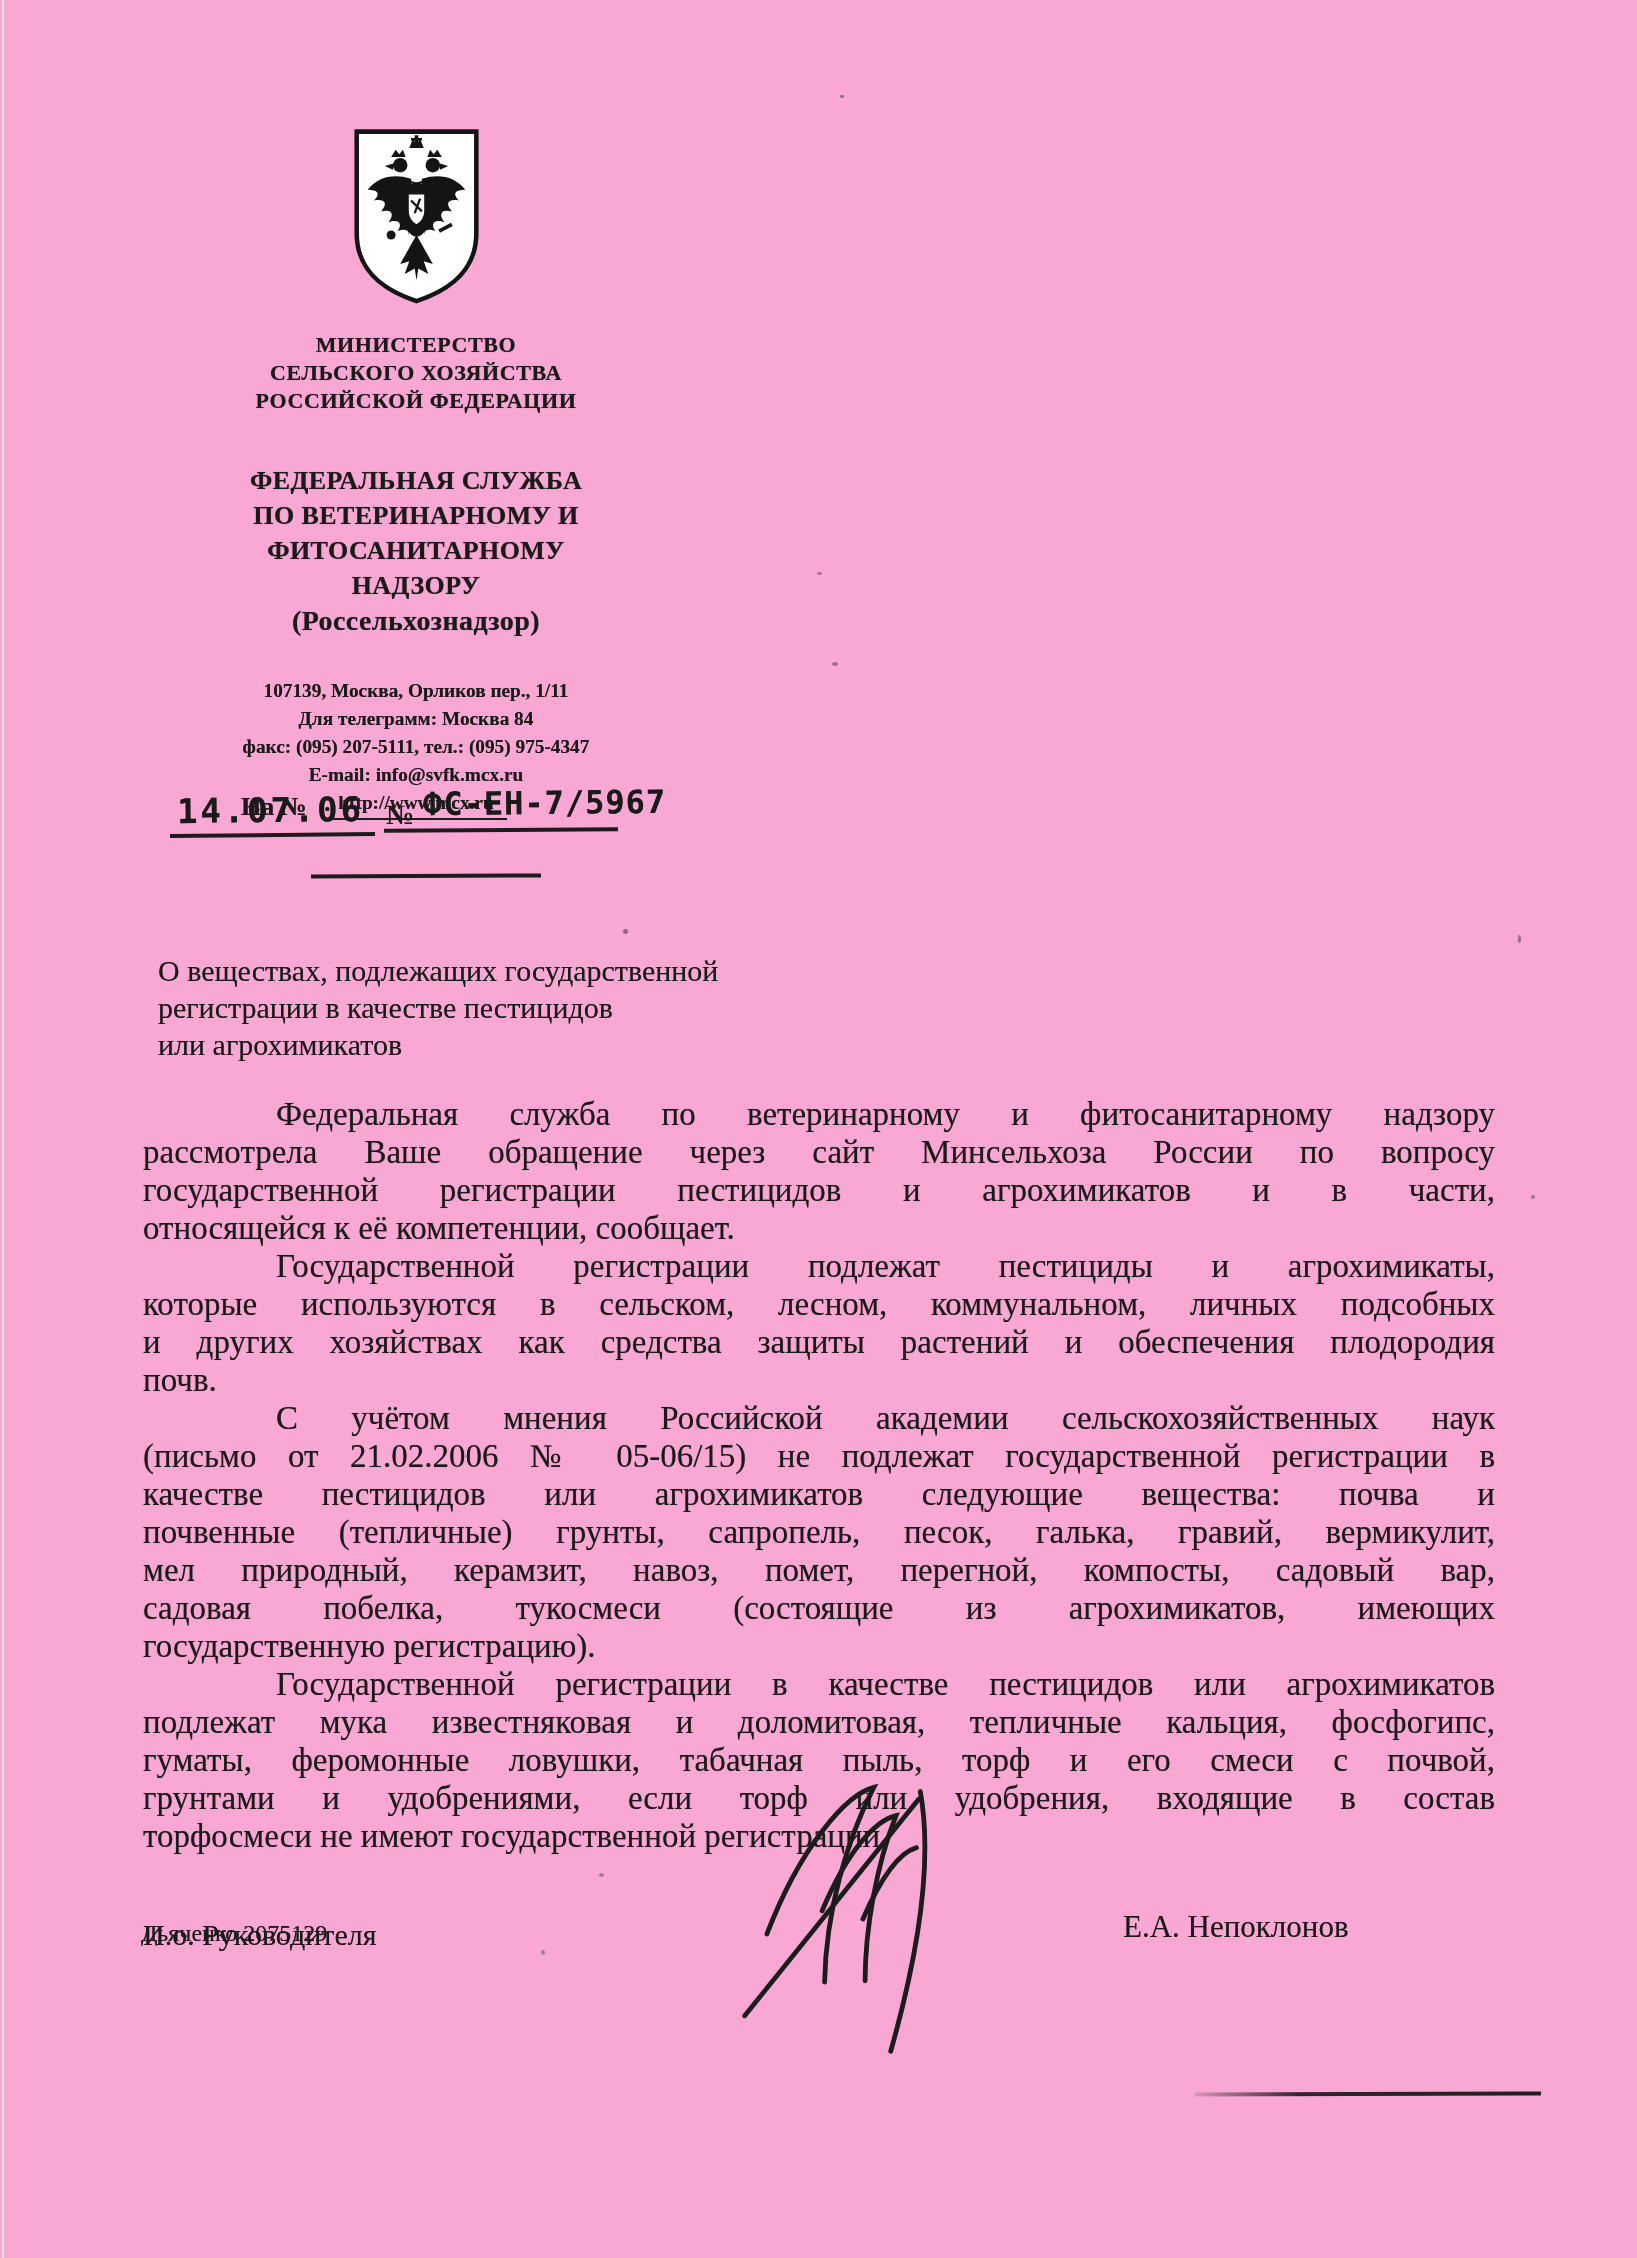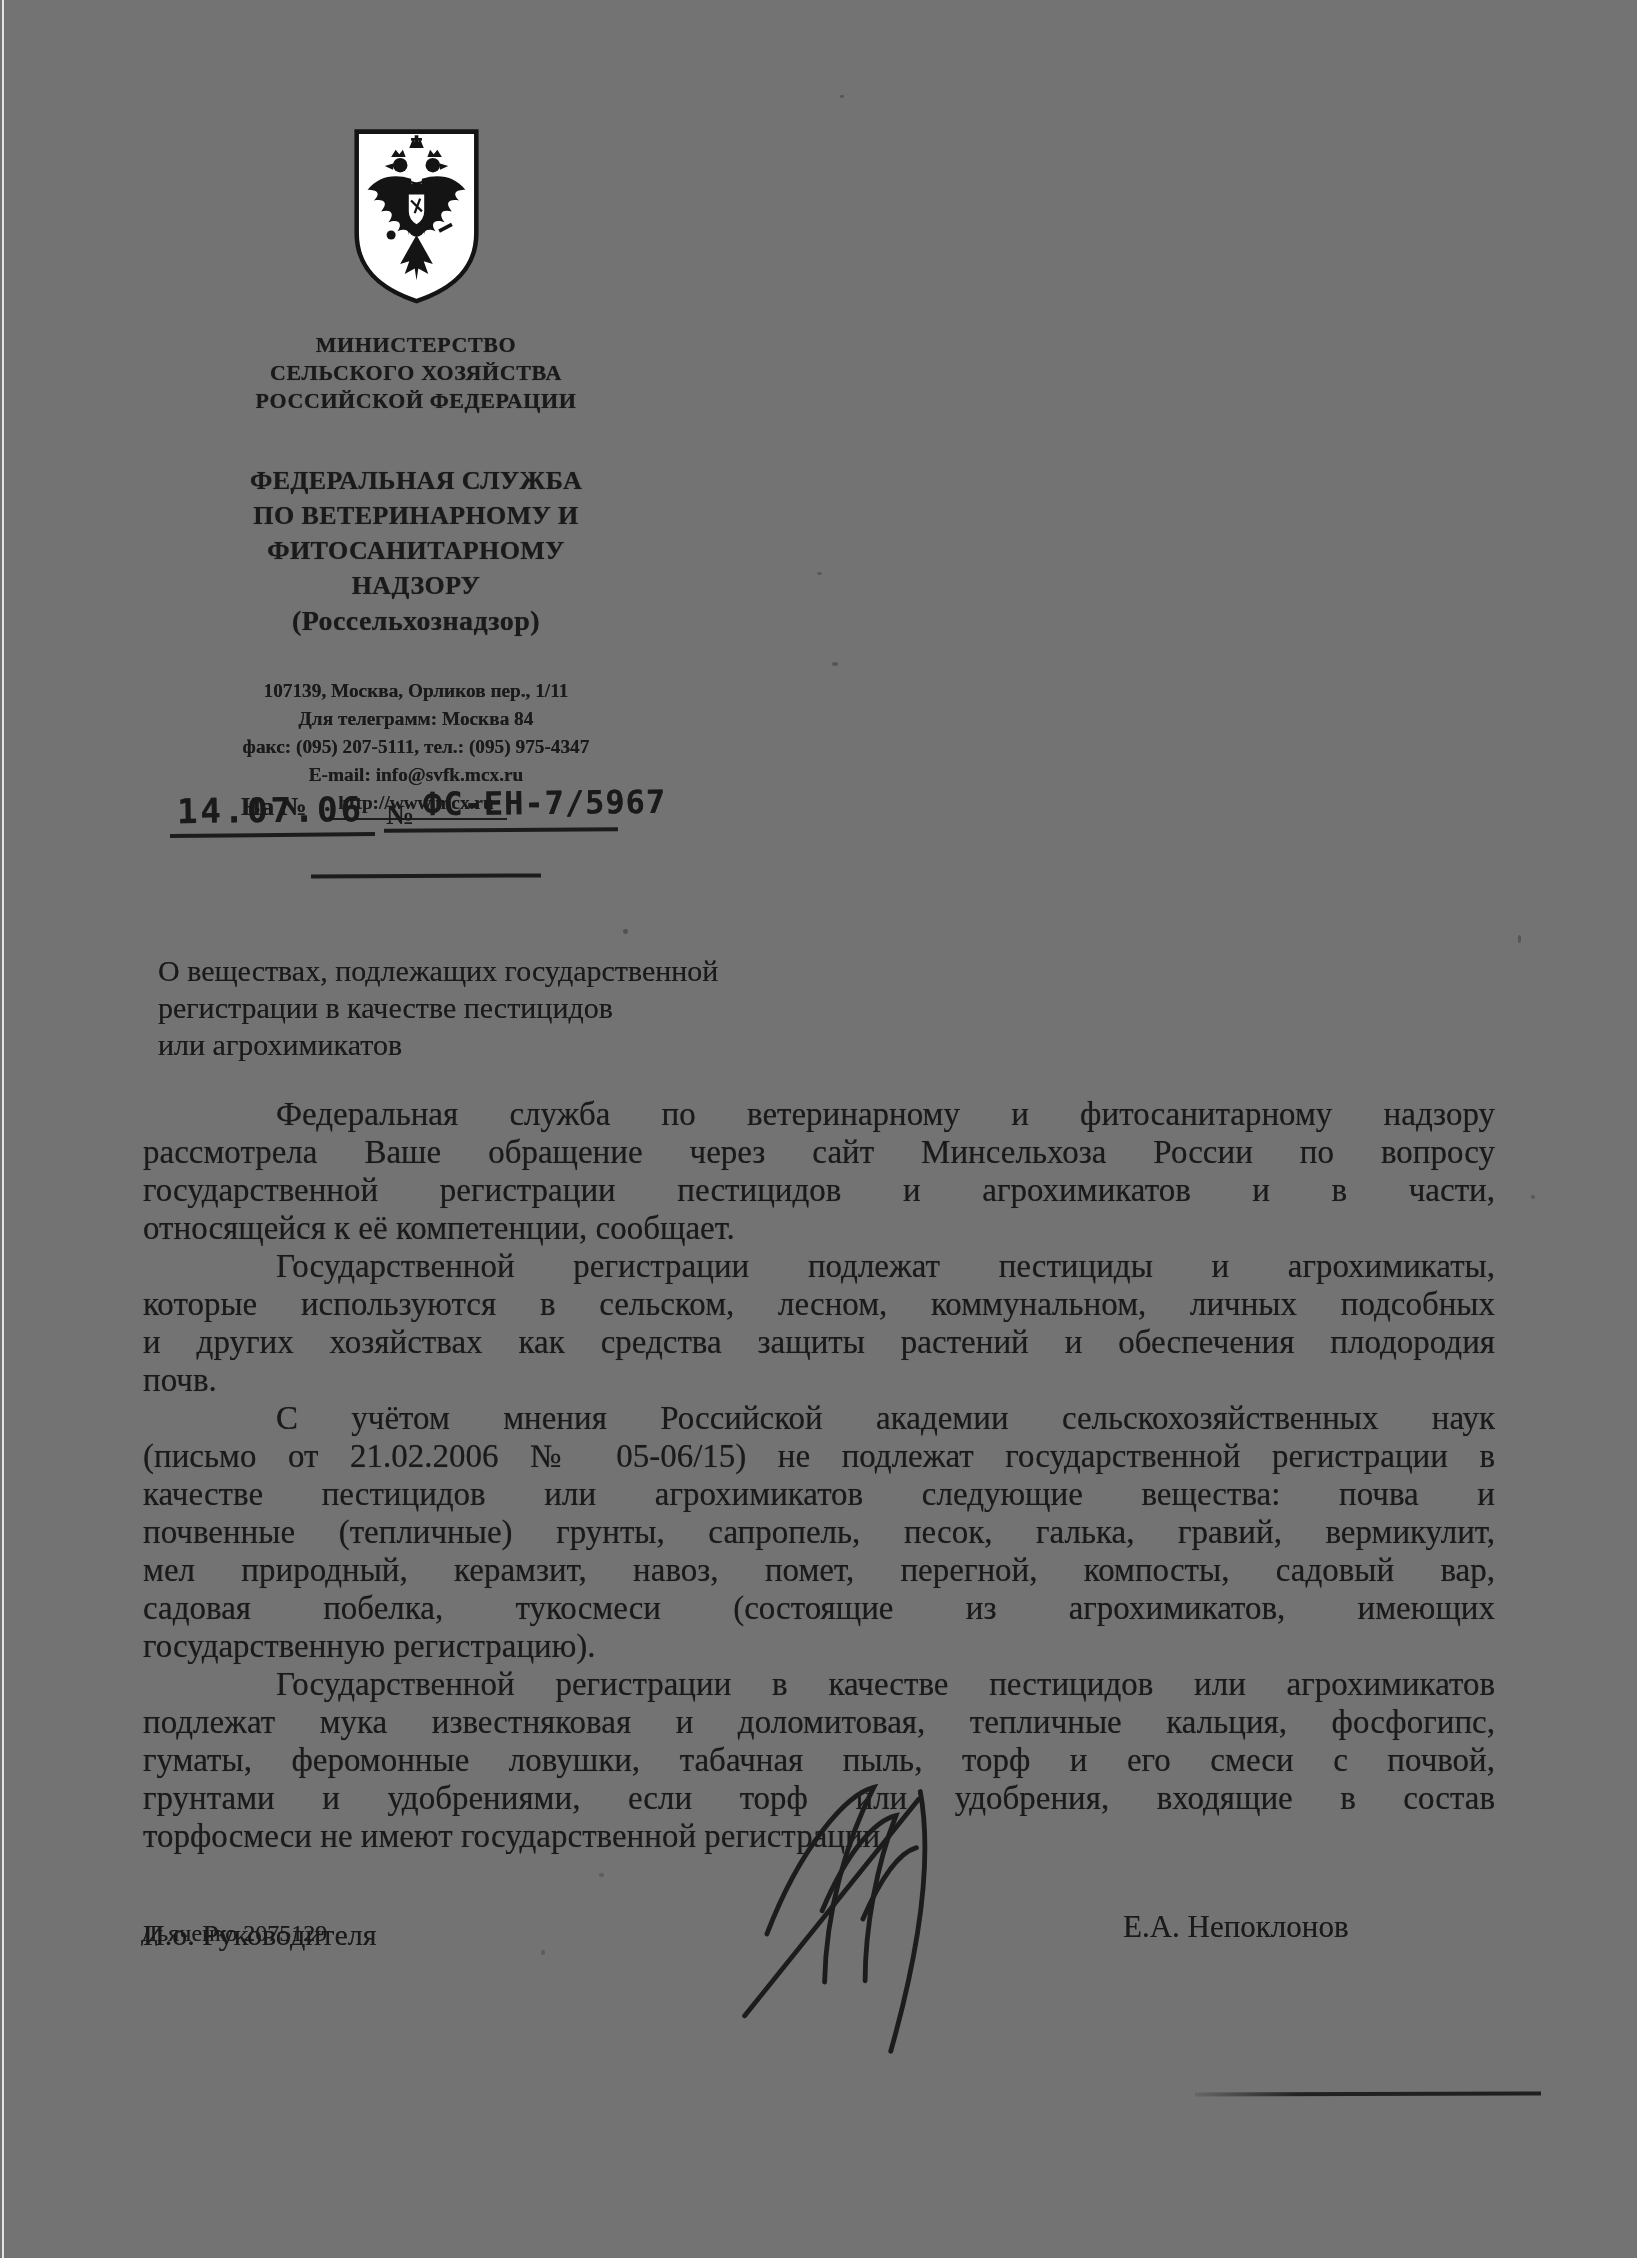--- a/index.html
+++ b/index.html
@@ -1,21 +1,21 @@
 <!DOCTYPE html>
 <html lang="ru"><head>
 <meta charset="utf-8">
 <style>
   html,body{margin:0;padding:0;}
   body{background:#9a9a9a;}
   .page{
     position:relative;
     width:1638px;height:2258px;
     margin:0 auto;
-    background:#737373;
+    background:#f9a8d4;
     overflow:hidden;
     font-family:"Liberation Serif", serif;
     color:#1a1a1a;
   }
   .page *{box-sizing:border-box;}
   
   .edge-line{position:absolute;left:1.9px;top:0;width:1.9px;height:100%;background:#e3e3e1;}
 
   
   .letterhead{

